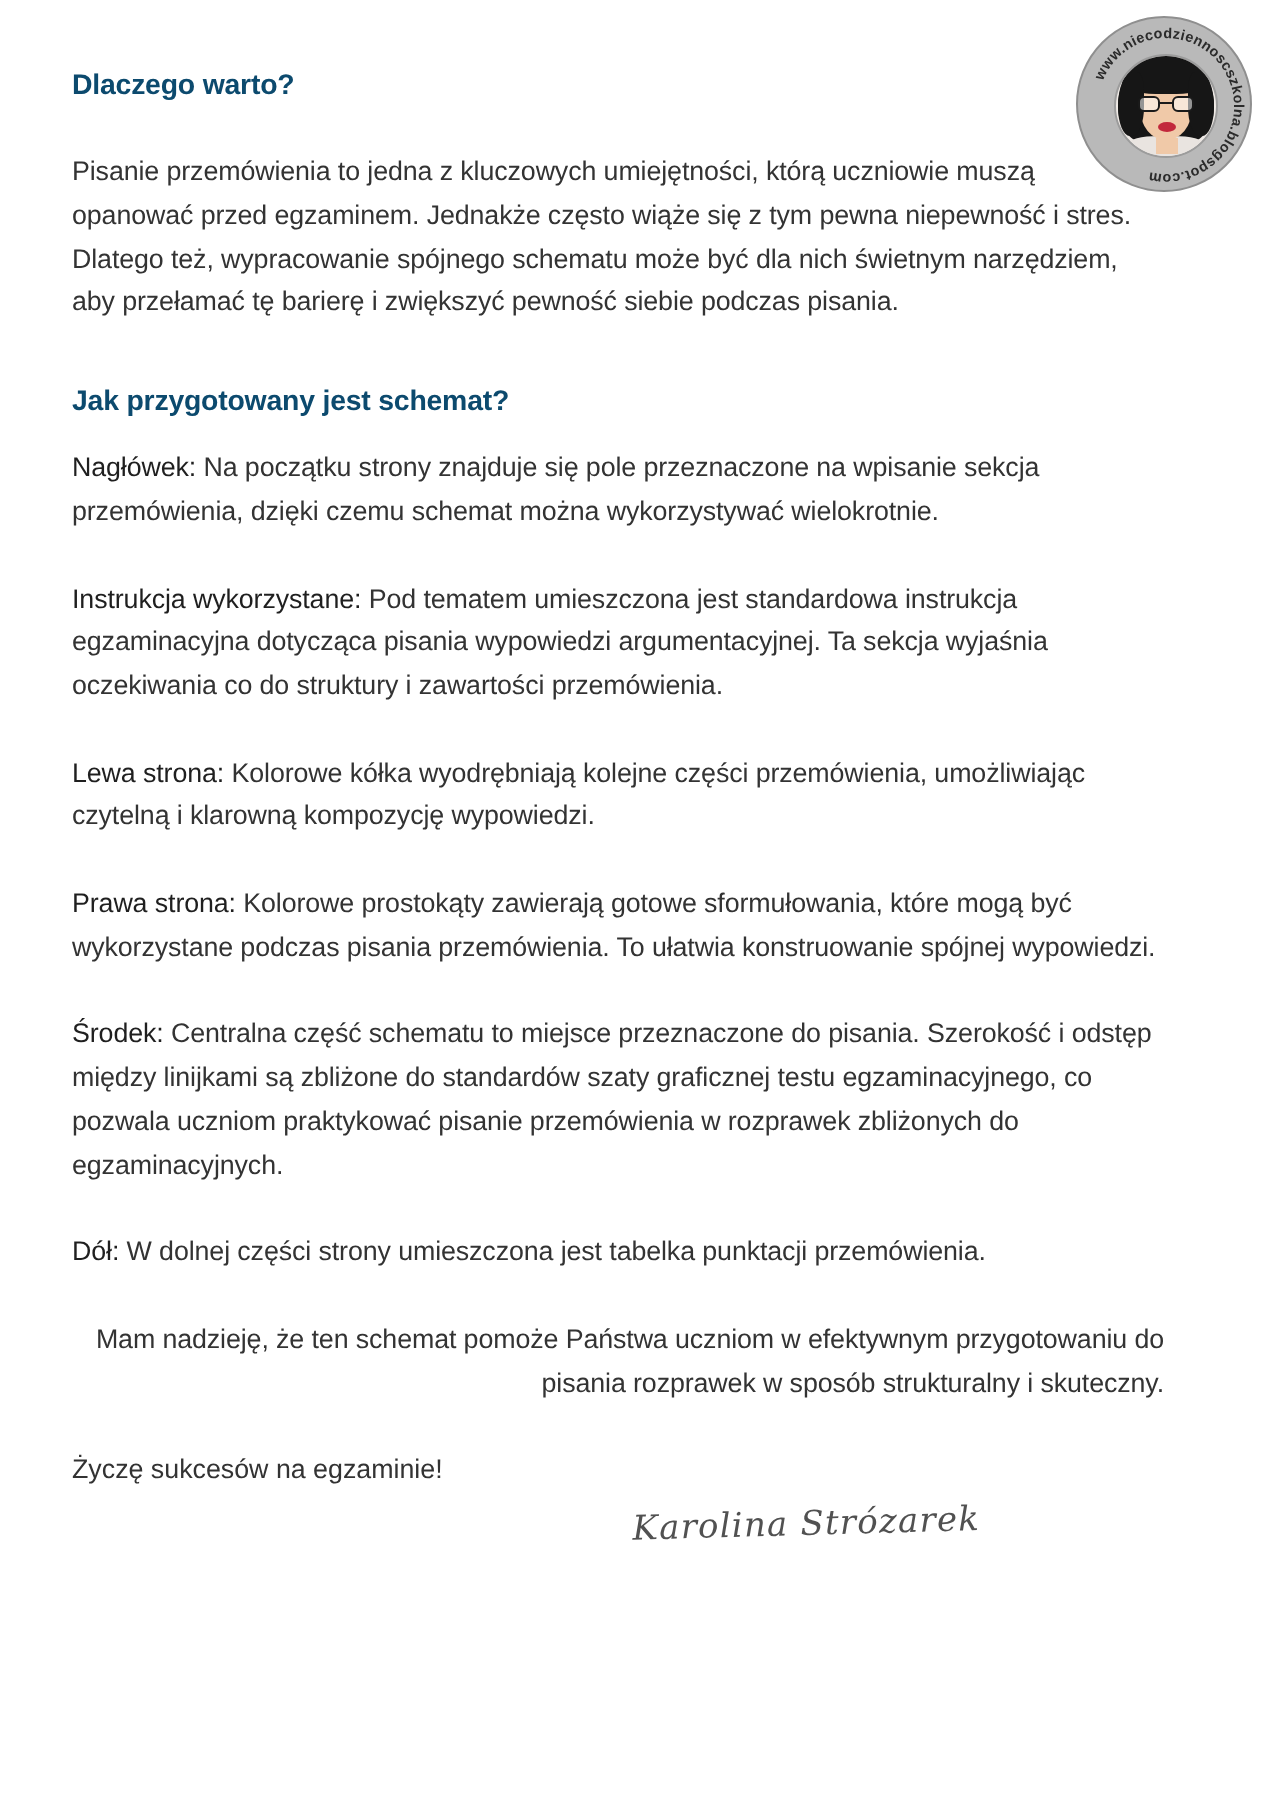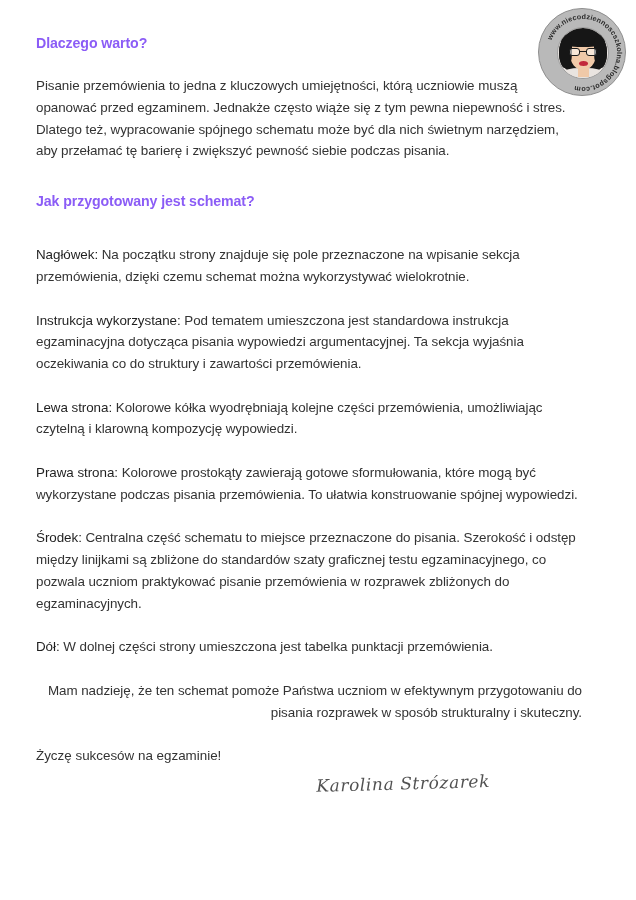--- a/index.html
+++ b/index.html
@@ -144,28 +144,28 @@
     left: 6px; bottom: 0;
     width: 38px; height: 10px;
     background: #e9e4e0;
     border-radius: 40% 40% 0 0;
   }
 
   
   h2.heading {
     font-size: 14.2px;
     font-weight: bold;
-    color: #8b5cf6;
+    color: #0c4a6e;
     margin: 0 0 22px 0;
     line-height: 1.35;
     letter-spacing: -0.1px;
   }
   h2.heading.second {
     margin-top: 30px;
-    margin-bottom: 33px;
+    margin-bottom: 12px;
   }
 
   p.para {
     font-size: 13.4px;
     line-height: 1.62;
     color: #333333;
     margin: 0 0 22px 0;
     letter-spacing: -0.05px;
   }
   p.para:last-of-type { margin-bottom: 0; text-align: right; }

